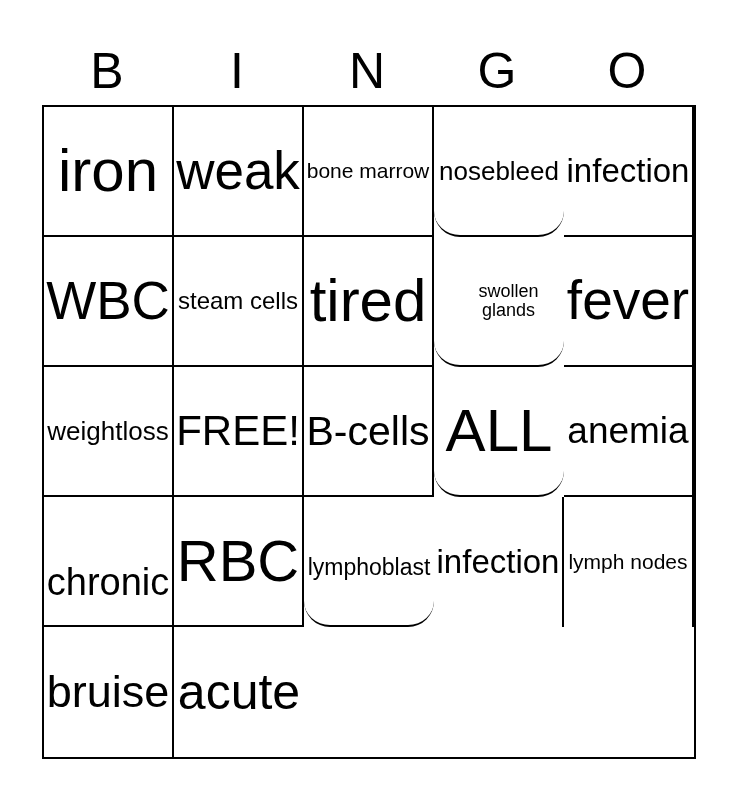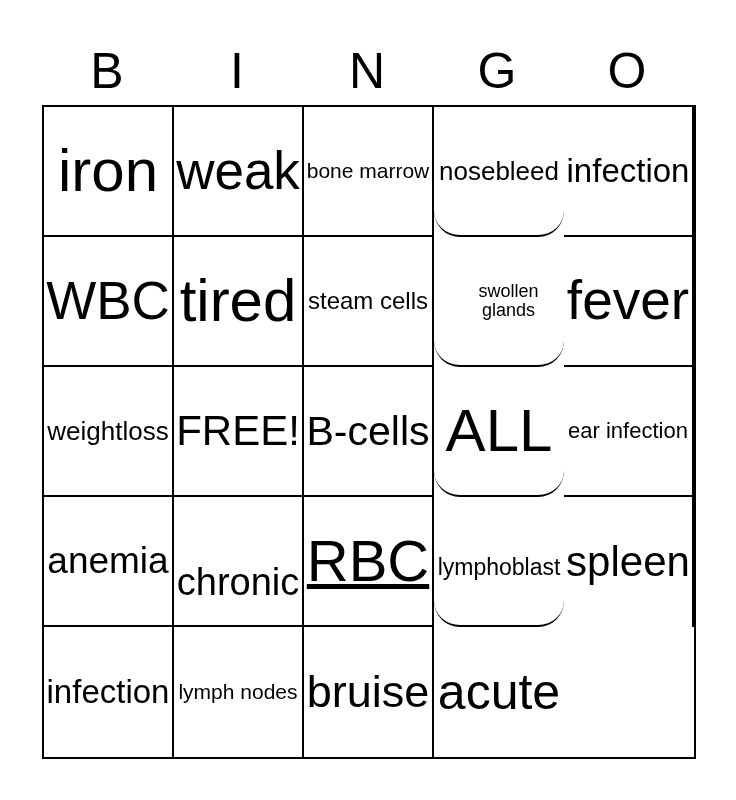--- a/index.html
+++ b/index.html
@@ -83,60 +83,54 @@
       <div class="bingo-cell last-col">
         <span class="cell-text" style="font-size: 26px;">nosebleed</span>
       </div>
       <div class="bingo-cell">
         <span class="cell-text" style="font-size: 33px;">infection</span>
       </div>
       <div class="bingo-cell">
         <span class="cell-text" style="font-size: 53px;">WBC</span>
       </div>
       <div class="bingo-cell">
-        <span class="cell-text" style="font-size: 60px;">tired</span>
+        <span class="cell-text" style="font-size: 24px;">steam cells</span>
       </div>
       <div class="bingo-cell">
-        <span class="cell-text" style="font-size: 24px;">steam cells</span>
+        <span class="cell-text" style="font-size: 60px;">tired</span>
       </div>
       <div class="bingo-cell last-col">
         <span class="cell-text" style="font-size: 18px; margin-left: 19px;">swollen glands</span>
       </div>
       <div class="bingo-cell">
         <span class="cell-text" style="font-size: 55px;">fever</span>
       </div>
       <div class="bingo-cell">
         <span class="cell-text" style="font-size: 26px;">weightloss</span>
       </div>
       <div class="bingo-cell">
         <span class="cell-text" style="font-size: 42px;">FREE!</span>
       </div>
       <div class="bingo-cell">
         <span class="cell-text" style="font-size: 41px;">B-cells</span>
       </div>
       <div class="bingo-cell last-col">
         <span class="cell-text" style="font-size: 60px;">ALL</span>
       </div>
       <div class="bingo-cell">
-        <span class="cell-text" style="font-size: 22px;">ear infection</span>
-      </div>
-      <div class="bingo-cell">
         <span class="cell-text" style="font-size: 37px;">anemia</span>
       </div>
       <div class="bingo-cell">
         <span class="cell-text" style="font-size: 38px; margin-top: 44px;">chronic</span>
       </div>
       <div class="bingo-cell">
-        <span class="cell-text" style="font-size: 58px; text-decoration: underline;">RBC</span>
+        <span class="cell-text" style="font-size: 58px;">RBC</span>
       </div>
       <div class="bingo-cell last-col">
         <span class="cell-text" style="font-size: 23px; margin-top: 12px;">lymphoblast</span>
-      </div>
-      <div class="bingo-cell last-row">
-        <span class="cell-text" style="font-size: 42px;">spleen</span>
       </div>
       <div class="bingo-cell last-row">
         <span class="cell-text" style="font-size: 33px;">infection</span>
       </div>
       <div class="bingo-cell last-row">
         <span class="cell-text" style="font-size: 21px;">lymph nodes</span>
       </div>
       <div class="bingo-cell last-row">
         <span class="cell-text" style="font-size: 45px;">bruise</span>
       </div>

